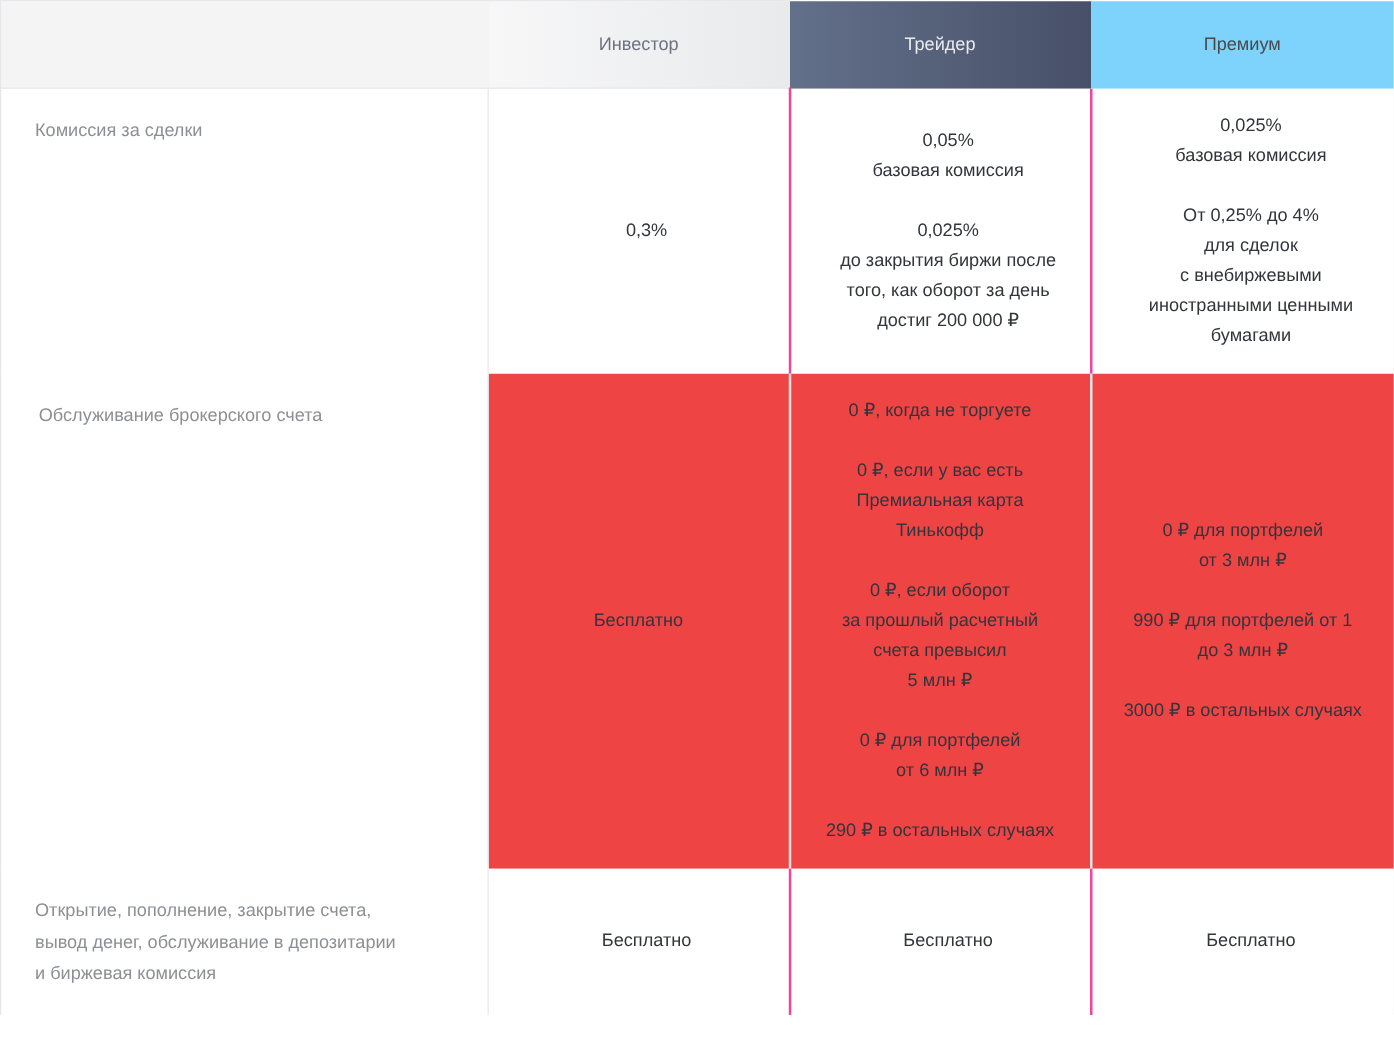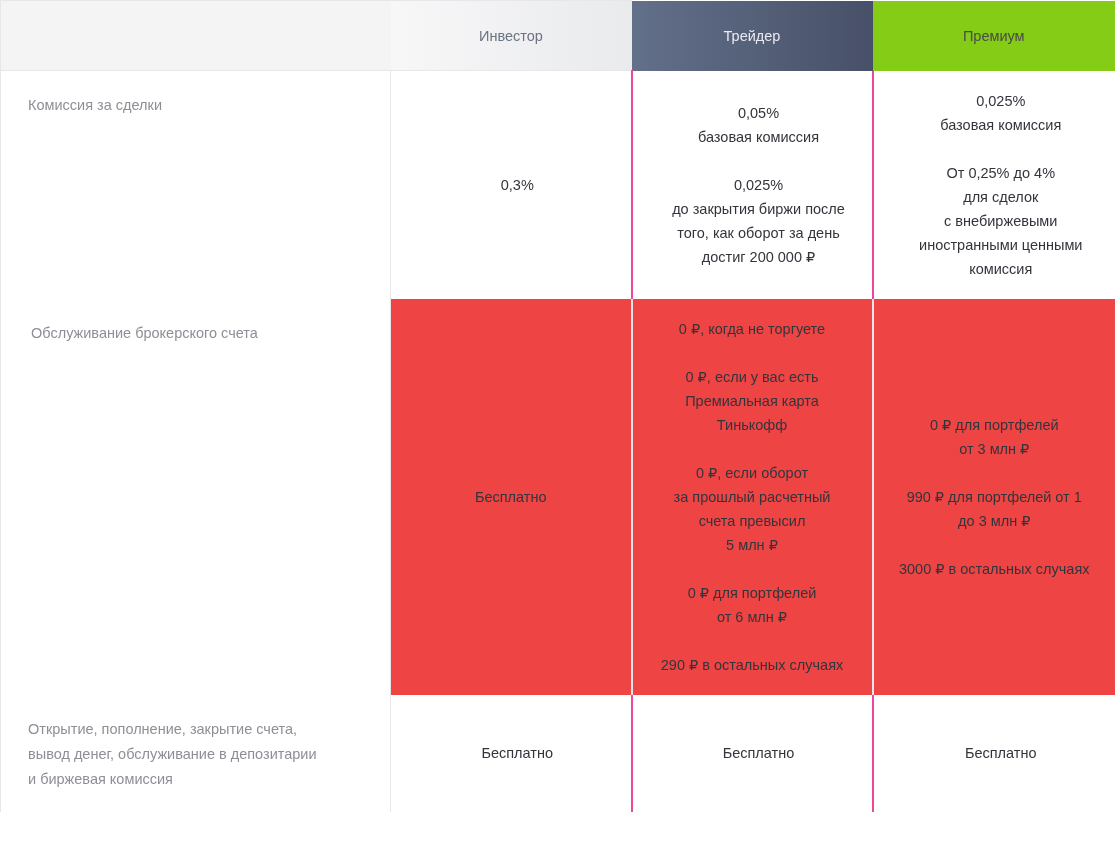--- a/index.html
+++ b/index.html
@@ -49,21 +49,21 @@
     border-top: 1px solid #e7e7ea;
     border-bottom: 1px solid #e7e7ea;
     color: #6b7280;
     text-align: center;
   }
   th.h-trader {
     background: linear-gradient(to right, #63708a 0%, #475068 100%);
     color: #e9ebf0;
   }
   th.h-premium {
-    background: #84cc16;
+    background: #7dd3fc;
     color: #4a4a4a;
     border-right: 1px solid #e7e7ea;
   }
 
   
   tbody td {
     box-sizing: border-box;
     font-size: 14.5px;
     line-height: 24px;
     color: #33353c;
@@ -149,21 +149,21 @@
         <td class="val last">
           <div class="blk">
             <span class="ln">0,025%</span>
             <span class="ln">базовая комиссия</span>
           </div>
           <div class="blk">
             <span class="ln">От 0,25% до 4%</span>
             <span class="ln">для сделок</span>
             <span class="ln">с внебиржевыми</span>
             <span class="ln">иностранными ценными</span>
-            <span class="ln">комиссия</span>
+            <span class="ln">бумагами</span>
           </div>
         </td>
       </tr>
       <tr class="row-grey">
         <td class="feature">
           <span class="fline">Обслуживание брокерского счета</span>
         </td>
         <td class="val">
           <div class="blk">
             <span class="ln">Бесплатно</span>

